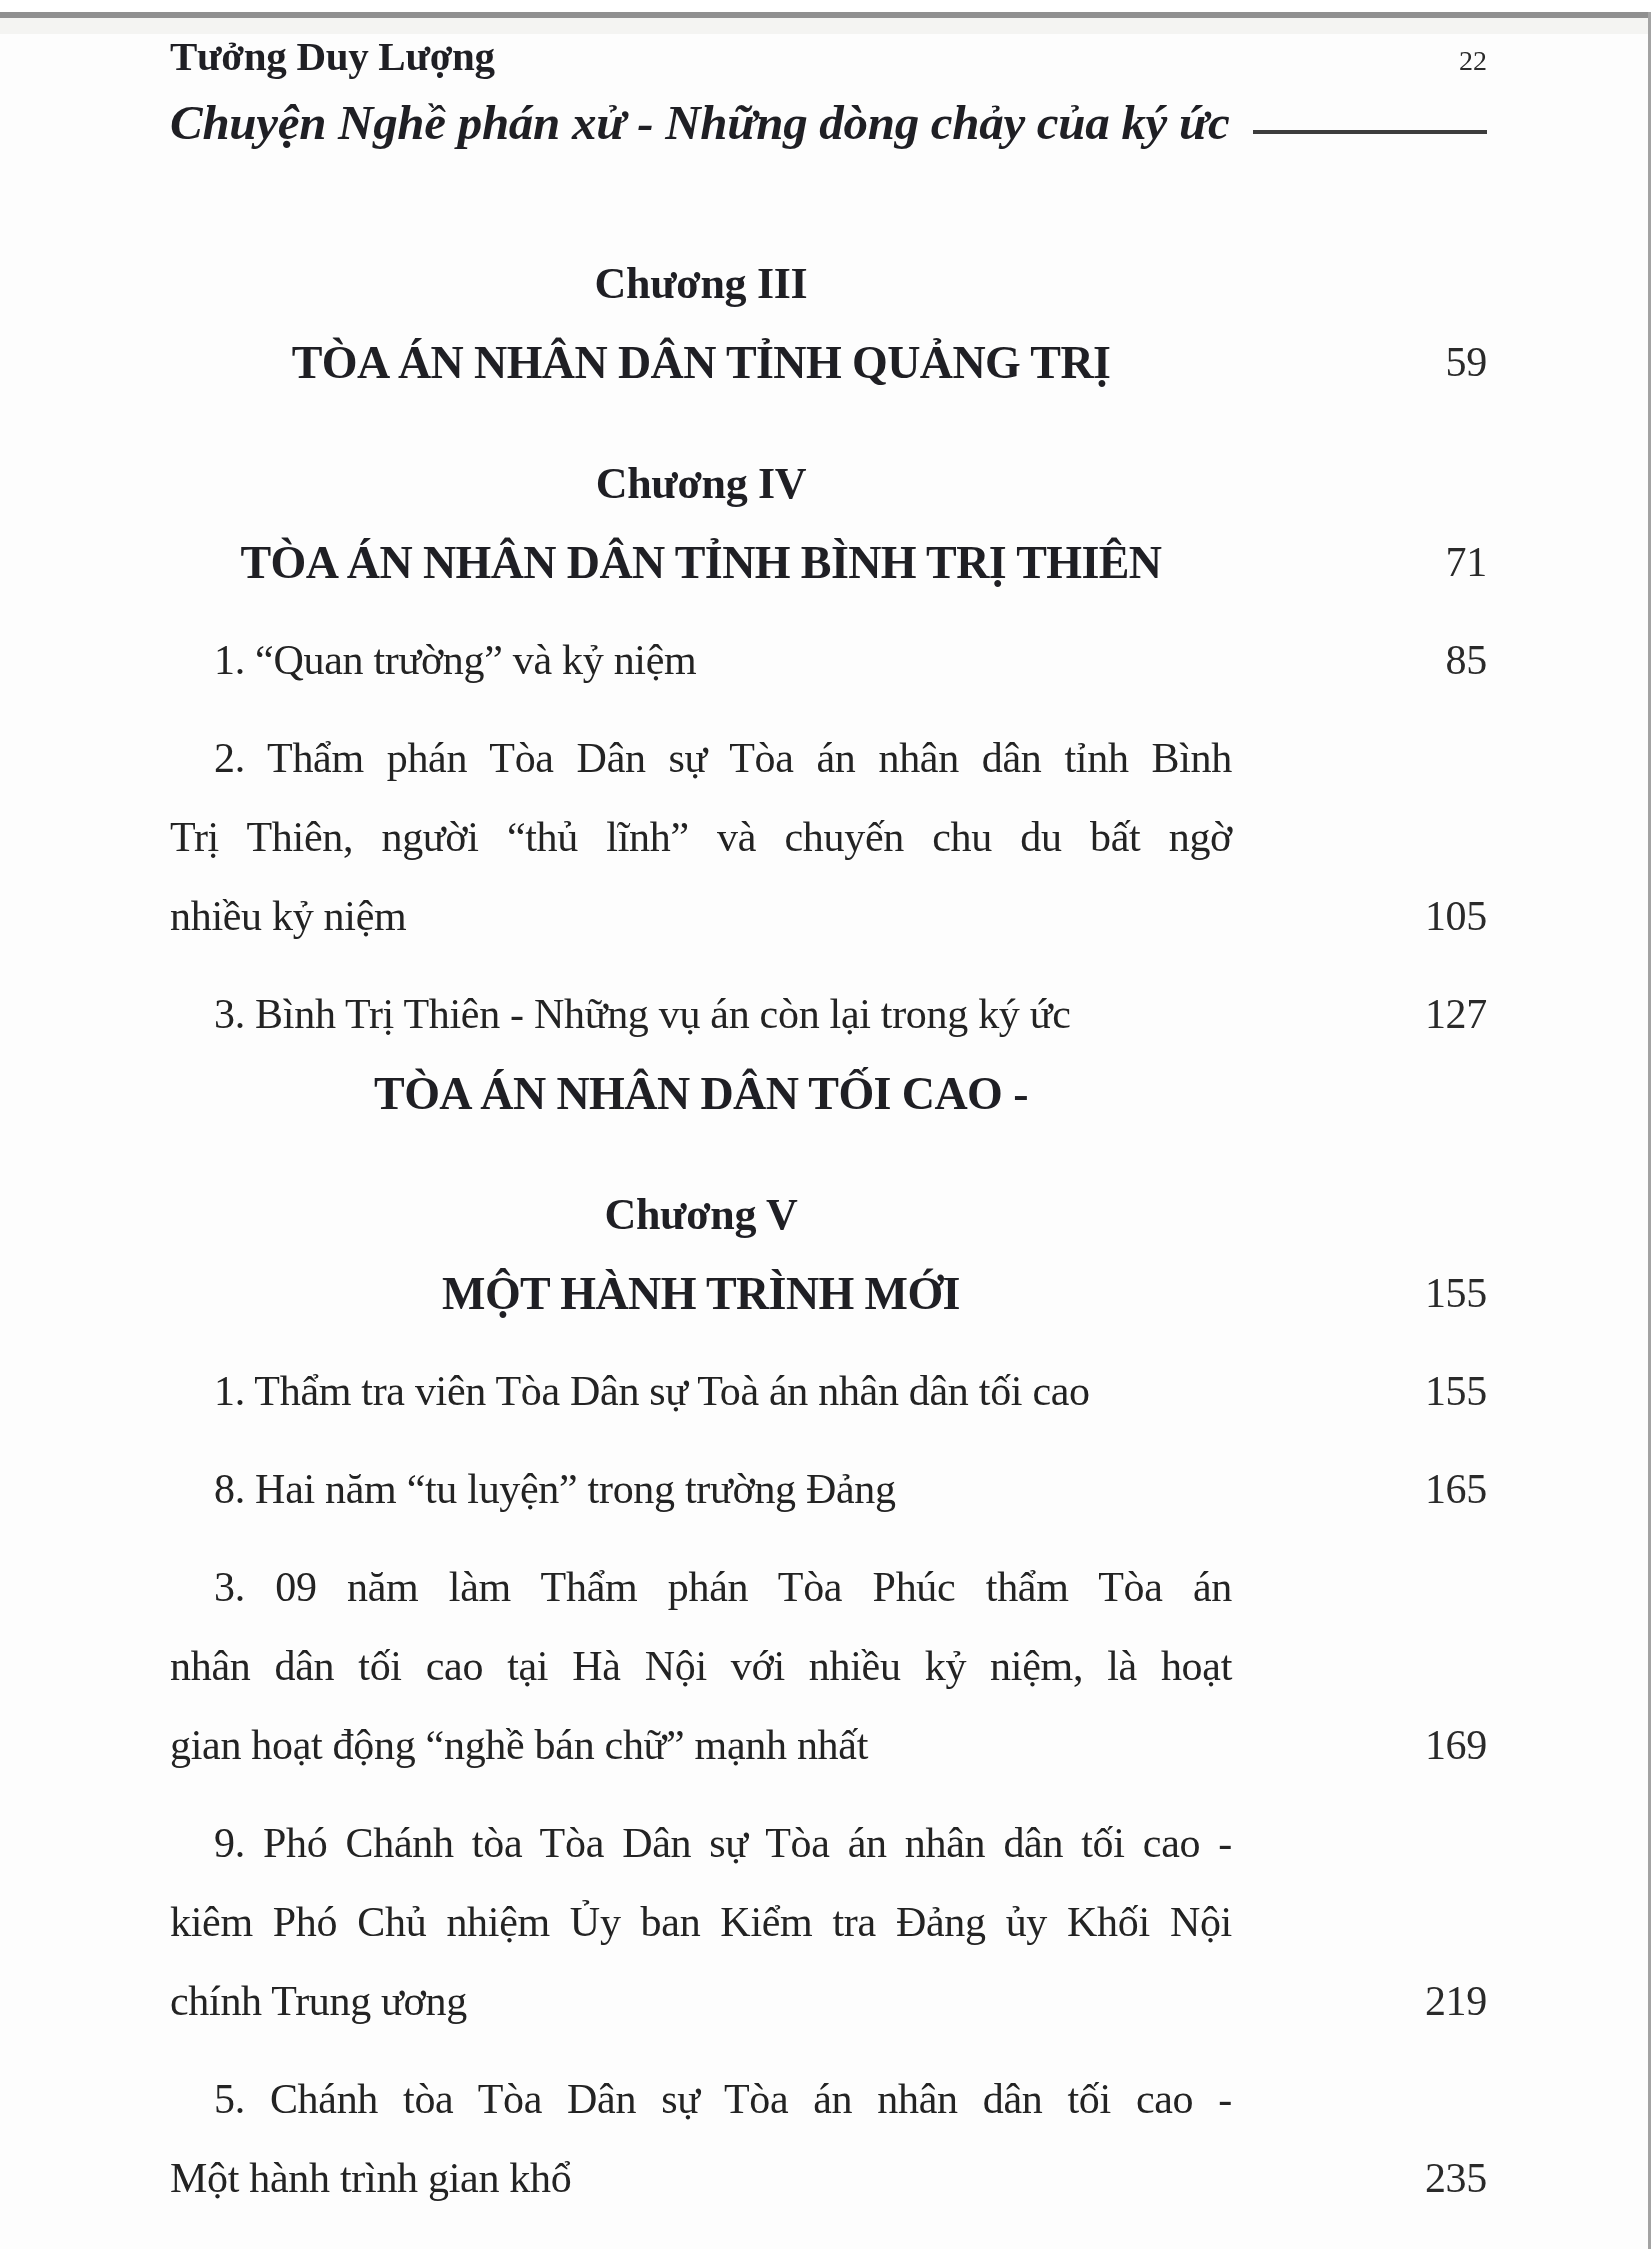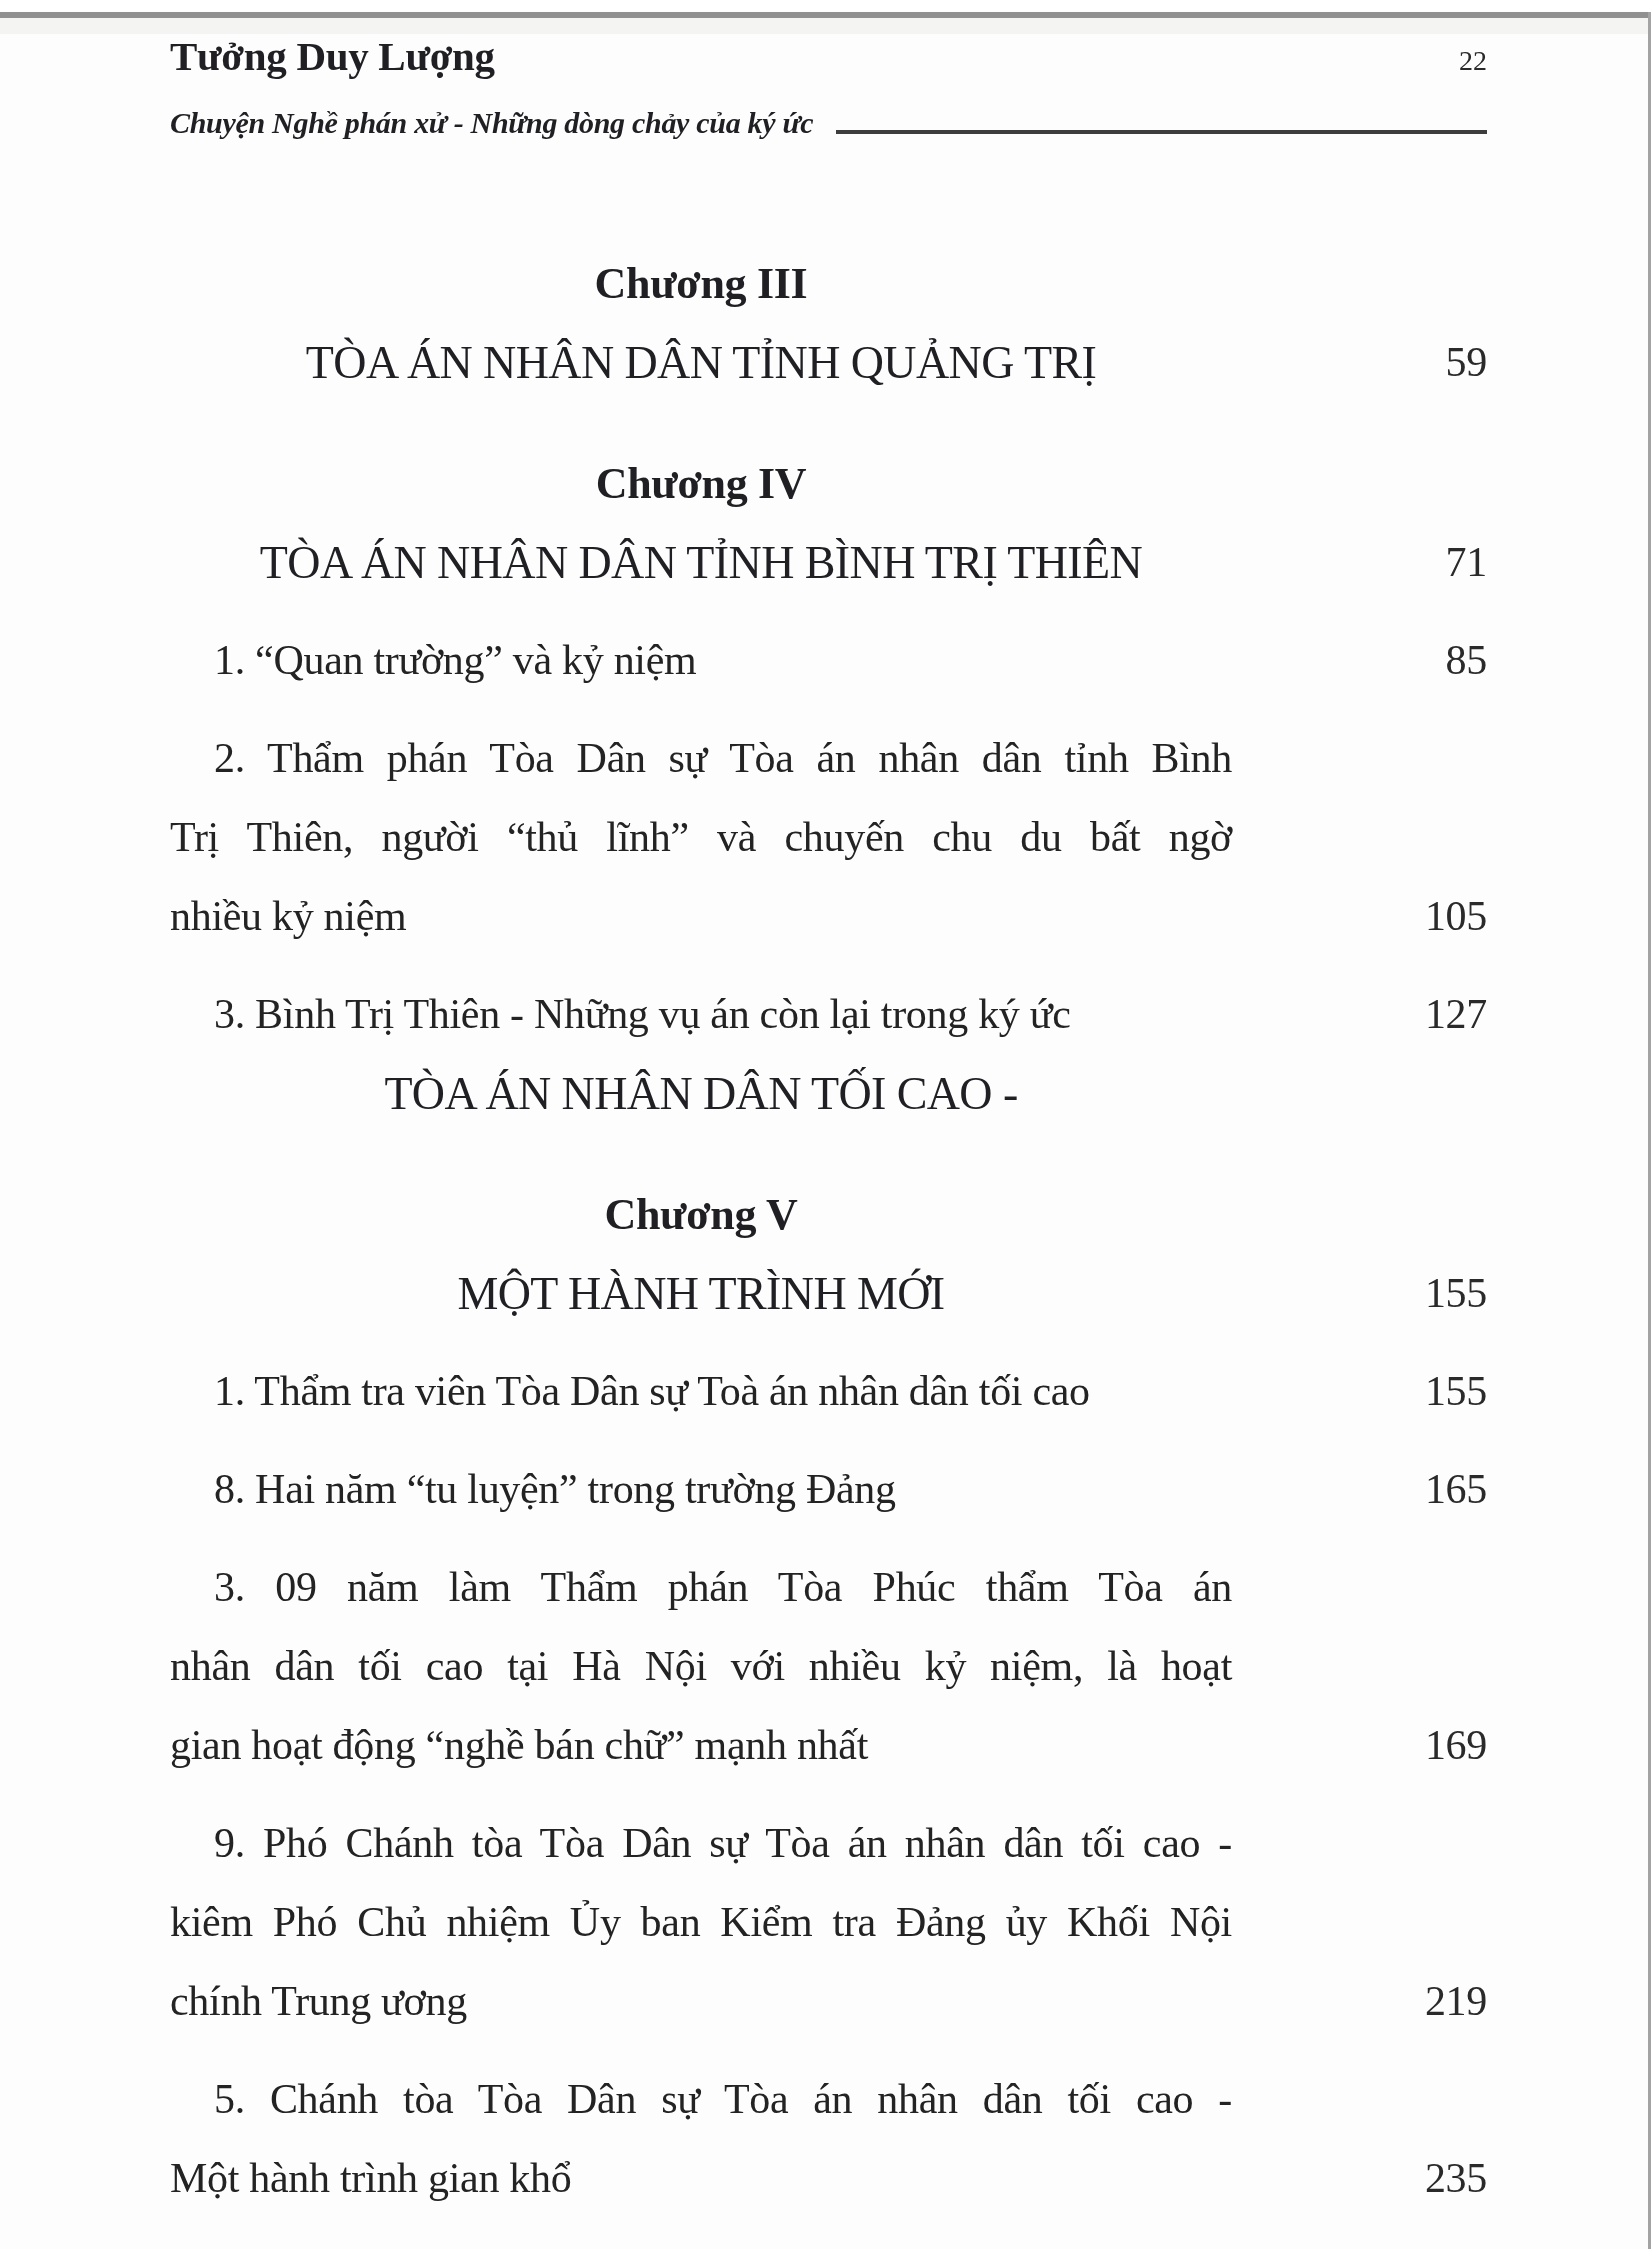--- a/index.html
+++ b/index.html
@@ -35,21 +35,21 @@
     font-size:41px; font-weight:bold; letter-spacing:-0.3px; color:#1f1f24;
   }
   .pagenum-top { font-size:28px; color:#2a2a2a; }
 
   .subtitle-row {
     display:flex; align-items:flex-end;
     margin-top:10px;
     line-height:53px;
   }
   .subtitle {
-    font-size:30px; font-weight:bold; font-style:italic;
+    font-size:49px; font-weight:bold; font-style:italic;
     letter-spacing:-0.3px; color:#1f1f24;
     white-space:nowrap;
   }
   .rule {
     flex:1; height:3.8px; background:#3d3d3d;
     align-self:flex-end; margin-bottom:15px; margin-left:23px;
   }
 
   
   .toc { padding-top:95px; }
@@ -63,21 +63,21 @@
   .gap-lg { margin-top:42px; }
 
   .row .text { width:1062px; }
   .row .num  { flex:1; text-align:right; font-weight:normal; font-size:42px; color:#2a2a2a; }
 
   .chapter-label {
     width:1062px; text-align:center;
     font-weight:bold; font-size:44px; line-height:79px;
     letter-spacing:-0.3px; color:#1f1f24;
   }
-  .chapter-title { text-align:center; font-weight:normal; font-size:46px; letter-spacing:-0.6px; color:#1f1f24; }
+  .chapter-title { text-align:center; font-weight:bold; font-size:46px; letter-spacing:-0.6px; color:#1f1f24; }
 
   .line { display:block; }
   .line:not(.j) { white-space:nowrap; }
   .line.indent { text-indent:44px; }
   .line.j { text-align:justify; text-align-last:justify; }
 </style>
 </head>
 <body>
 
 <div class="page">

